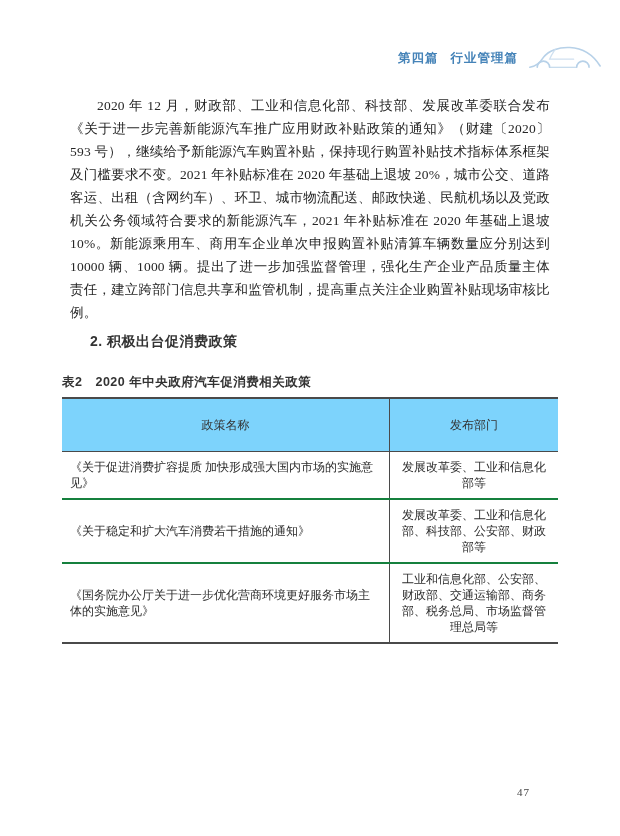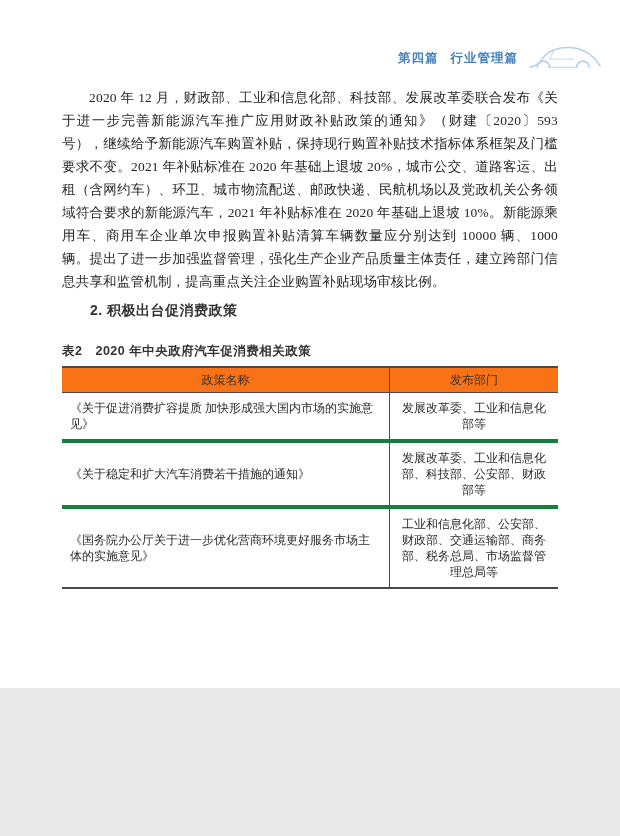--- a/index.html
+++ b/index.html
@@ -1,18 +1,18 @@
 <!DOCTYPE html>
 <html><head>
 <meta charset="utf-8">
 <style>
   html,body{margin:0;padding:0;background:#e9e9e9;}
   .page{
     position:relative;
-    width:620px;height:688px;
+    width:620px;height:836px;
     margin:0 auto;
     background:#ffffff;
     font-family:"Liberation Serif","DejaVu Serif",serif;
     color:#262626;
     overflow:hidden;
   }
   
   .running-head{
     position:absolute;top:44px;right:18px;
     display:flex;align-items:center;gap:10px;
@@ -21,21 +21,21 @@
     font-family:"Liberation Sans","DejaVu Sans",sans-serif;
     font-size:12.5px;font-weight:bold;color:#4583b8;
     letter-spacing:1px;display:flex;gap:12px;
   }
   .car-ico{width:74px;height:28px;display:block;}
   
   .content{
     position:absolute;left:62px;right:62px;top:86px;
   }
   .para{
-    margin:0;
+    margin:8px;
     font-size:13.5px;line-height:23px;
     text-align:justify;text-indent:2em;
     letter-spacing:.2px;
   }
   .sec-heading{
     margin:9px 0 23px 0;
     font-family:"Liberation Sans","DejaVu Sans",sans-serif;
     font-size:14px;font-weight:bold;color:#333;
     text-indent:2em;letter-spacing:.5px;
   }
@@ -47,29 +47,29 @@
     font-size:12.5px;font-weight:bold;color:#333;
     letter-spacing:.5px;
   }
   table.policy{
     width:100%;border-collapse:collapse;
     font-size:12px;line-height:16px;color:#2b2b2b;
     border-top:2px solid #4a4a4a;
     border-bottom:2px solid #4a4a4a;
   }
   table.policy th{
-    background:#f97316;
+    background:#7dd3fc;
     font-family:"Liberation Sans","DejaVu Sans",sans-serif;
     font-size:12px;font-weight:normal;color:#333;
-    padding:4px 6px;
+    padding:18px 6px;
     border-bottom:1px solid #4a4a4a;
   }
   table.policy td{
     padding:7px 8px;
-    border-bottom:4px solid #15803d;
+    border-bottom:2px solid #15803d;
   }
   table.policy tr:last-child td{border-bottom:none;}
   table.policy th:first-child,
   table.policy td:first-child{border-right:1px solid #4a4a4a;width:66%;}
   td.policy-cell{text-align:left;padding-left:12px;}
   td.dept-cell{text-align:center;}
   
   .page-num{
     position:absolute;top:786px;left:517px;
     font-size:11px;color:#444;letter-spacing:1px;

